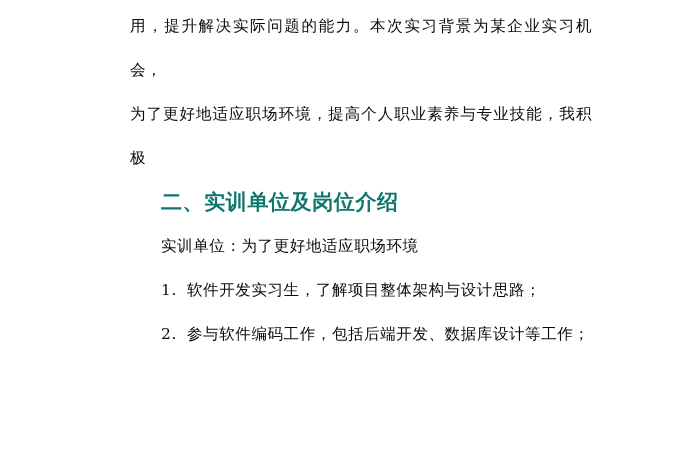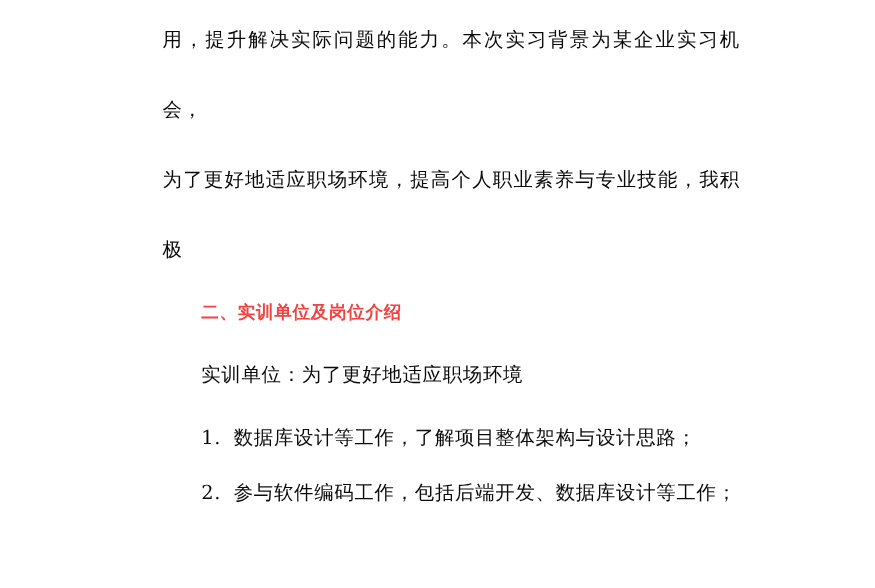--- a/index.html
+++ b/index.html
@@ -19,36 +19,36 @@
     height: 470px;
     background: #ffffff;
     box-sizing: border-box;
     padding: 0 108px 0 130px;
   }
   .doc-body {
     padding-top: 4px;
   }
   .para {
     font-size: 15.5px;
-    line-height: 56px;
+    line-height: 44px;
     color: #0a0a0a;
     letter-spacing: 0.6px;
     text-align: justify;
     text-justify: inter-ideograph;
     margin: 0;
     white-space: pre-wrap;
     font-weight: 500;
   }
   .para.indent {
     text-indent: 31px;
   }
   .heading {
-    font-size: 14px;
+    font-size: 21px;
     line-height: 44px;
-    color: #ef4444;
+    color: #0f766e;
     letter-spacing: 0.6px;
     margin: 0;
     text-indent: 31px;
     font-weight: 600;
   }
   .list-item {
     font-size: 15.5px;
     line-height: 44px;
     color: #0a0a0a;
     letter-spacing: 0.6px;
@@ -78,21 +78,21 @@
 <body>
 
 <div class="page">
   <div class="doc-body" id="doc-body">
       <p class="para">用，提升解决实际问题的能力。本次实习背景为某企业实习机会，</p>
       <p class="para">为了更好地适应职场环境，提高个人职业素养与专业技能，我积极</p>
       <p class="heading">二、实训单位及岗位介绍</p>
       <p class="para indent">实训单位：为了更好地适应职场环境</p>
       <div class="list-item">
         <span class="list-num">1.</span>
-        <span class="list-text">数据库设计等工作，了解项目整体架构与设计思路；</span>
+        <span class="list-text">软件开发实习生，了解项目整体架构与设计思路；</span>
       </div>
       <div class="list-item">
         <span class="list-num">2.</span>
         <span class="list-text">参与软件编码工作，包括后端开发、数据库设计等工作；</span>
       </div>
     </div>
   <div class="clip-bottom"></div>
 </div>
 
 </body></html>

